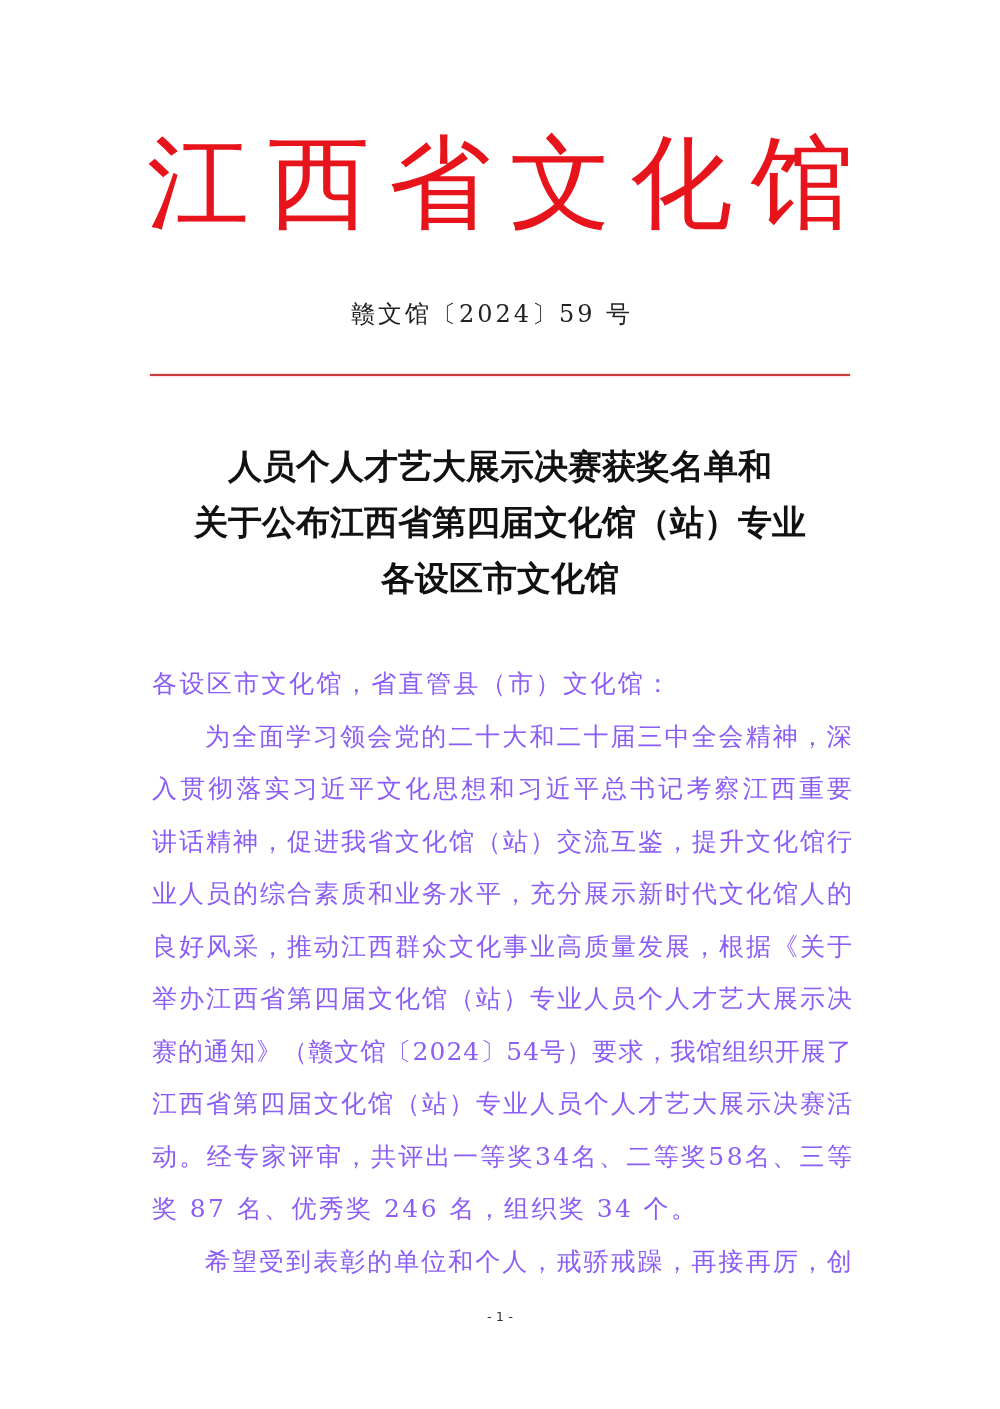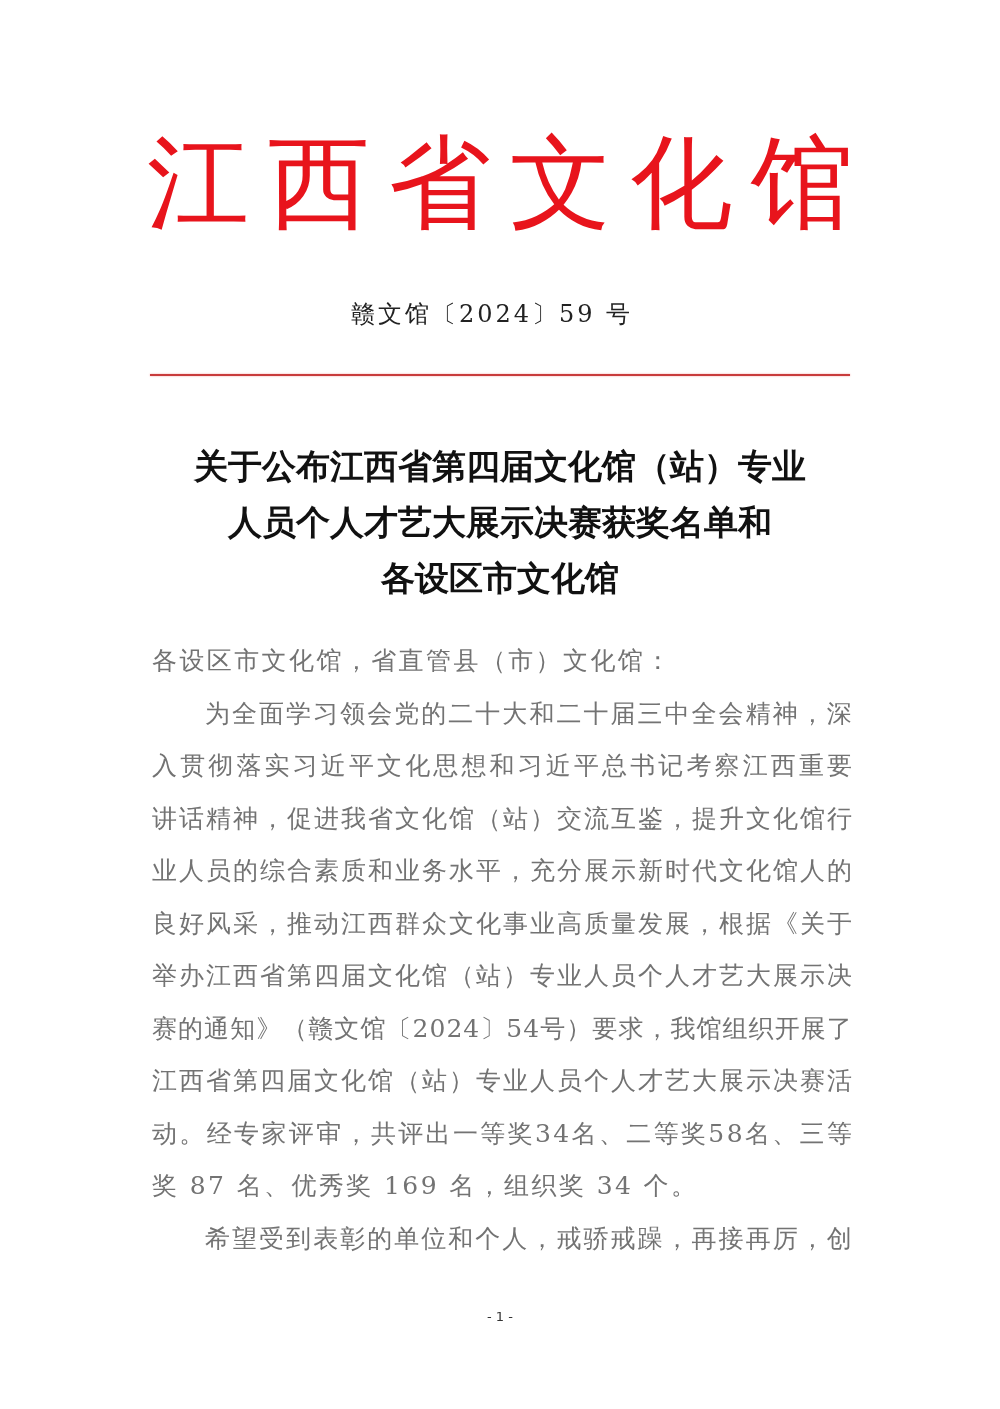--- a/index.html
+++ b/index.html
@@ -24,23 +24,23 @@
       position: absolute; left: 150px; top: 374px; width: 700px; height: 2px;
       background: #c83c3c; box-shadow: 0 0 2px #f3a0a0;
     }
     .title {
       position: absolute; left: 100px; top: 438px; width: 800px; text-align: center;
       font-family: "DejaVu Sans", "Liberation Sans", sans-serif;
       font-weight: bold; font-size: 34px; line-height: 56px; color: #111;
     }
     .title div { white-space: nowrap; }
     .body {
-      position: absolute; left: 152px; top: 635px; width: 700px;
+      position: absolute; left: 152px; top: 658px; width: 700px;
       font-family: "DejaVu Serif", "Liberation Serif", serif;
-      font-size: 25px; line-height: 52.5px; color: #737373;
+      font-size: 25px; line-height: 52.5px; color: #8b5cf6;
     }
     .body .line { white-space: nowrap; display: flex; justify-content: space-between; height: 52.5px; }
     .body .line.indent { padding-left: 53px; }
     .body .line.last { justify-content: flex-start; letter-spacing: 2.4px; }
     .page-number {
       position: absolute; left: 0; top: 1309px; width: 1000px; text-align: center;
       font-family: "DejaVu Sans", "Liberation Sans", sans-serif; font-size: 13px; color: #333;
     }
   </style>
 </head>
@@ -55,22 +55,22 @@
     <span>文</span>
     <span>化</span>
     <span>馆</span>
   </div>
 
   <div class="doc-number">赣文馆〔2024〕59 号</div>
 
   <div class="red-rule"></div>
 
   <div class="title">
+    <div>人员个人才艺大展示决赛获奖名单和</div>
     <div>关于公布江西省第四届文化馆（站）专业</div>
-    <div>人员个人才艺大展示决赛获奖名单和</div>
     <div>各设区市文化馆</div>
   </div>
 
   <div class="body">
     <div class="line last">各设区市文化馆，省直管县（市）文化馆：</div>
     <div class="line indent">
         <span>为</span>
         <span>全</span>
         <span>面</span>
         <span>学</span>
@@ -315,21 +315,21 @@
         <span>二</span>
         <span>等</span>
         <span>奖</span>
         <span>5</span>
         <span>8</span>
         <span>名</span>
         <span>、</span>
         <span>三</span>
         <span>等</span>
       </div>
-    <div class="line last">奖 87 名、优秀奖 169 名，组织奖 34 个。</div>
+    <div class="line last">奖 87 名、优秀奖 246 名，组织奖 34 个。</div>
     <div class="line indent">
         <span>希</span>
         <span>望</span>
         <span>受</span>
         <span>到</span>
         <span>表</span>
         <span>彰</span>
         <span>的</span>
         <span>单</span>
         <span>位</span>

